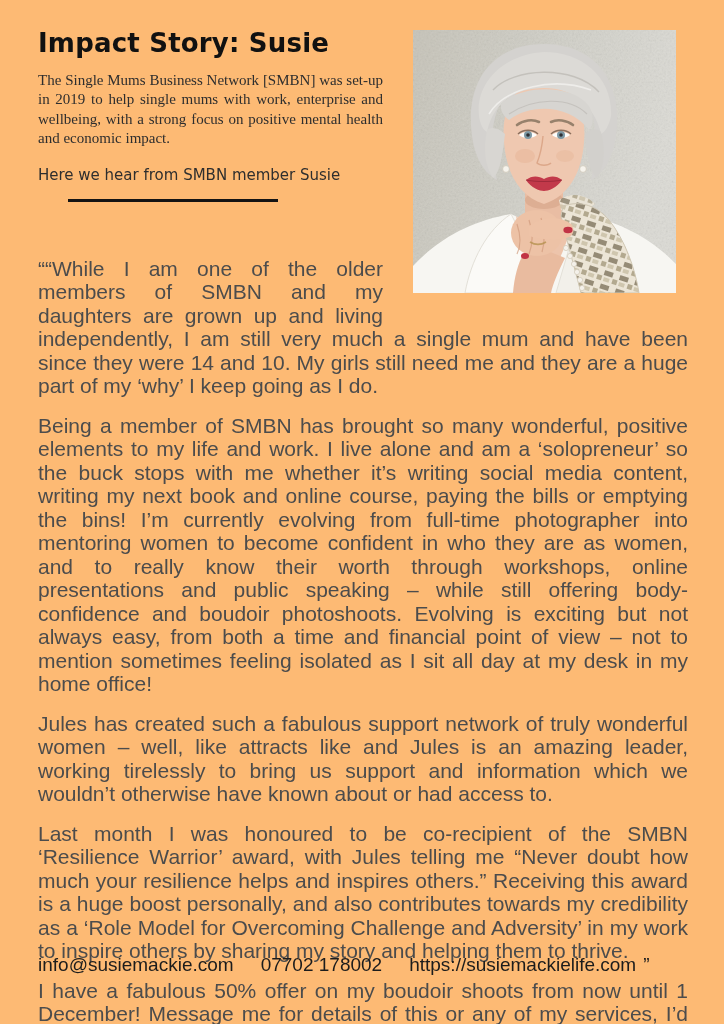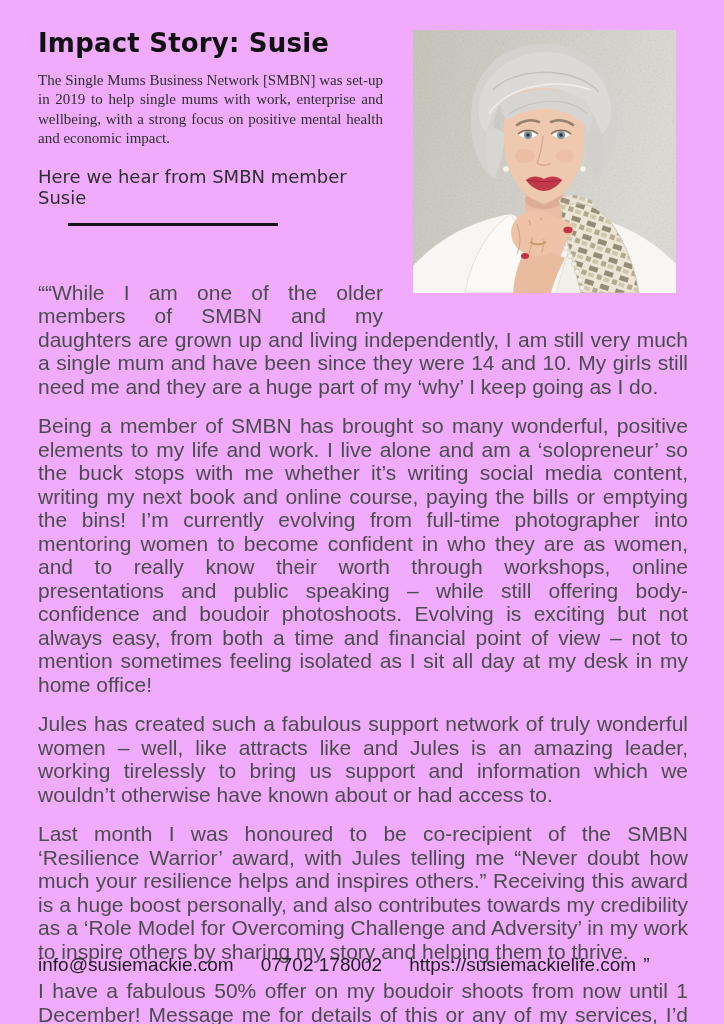--- a/index.html
+++ b/index.html
@@ -1,20 +1,20 @@
 <!DOCTYPE html>
 <html><head>
 <meta charset="utf-8">
 <style>
   * { margin:0; padding:0; box-sizing:border-box; }
   html,body { background:#ffffff; }
   .page {
     position:relative;
     width:724px; height:1024px;
-    background:#f0abfc;
+    background:#fdba74;
     padding:27px 36px 0 38px;
     font-family:"Liberation Sans", sans-serif;
     overflow:hidden;
   }
   .photo {
     float:right;
     width:263px; height:263px;
     margin:3px 12px 20px 30px;
   }
   .photo svg { display:block; width:100%; height:100%; }
@@ -30,21 +30,21 @@
   .intro {
     font-family:Liberation Serif, serif;
     font-size:15px;
     line-height:19.5px;
     color:#2e2e2e;
     text-align:justify;
     margin-bottom:17px;
   }
   .leadin {
     font-family:"DejaVu Sans", sans-serif;
-    font-size:18px;
+    font-size:15px;
     color:#2e2e2e;
     margin-bottom:15px;
   }
   .rule {
     width:210px; height:3px;
     background:#141414;
     margin-left:30px;
   }
   .story {
     padding-top:55px;

